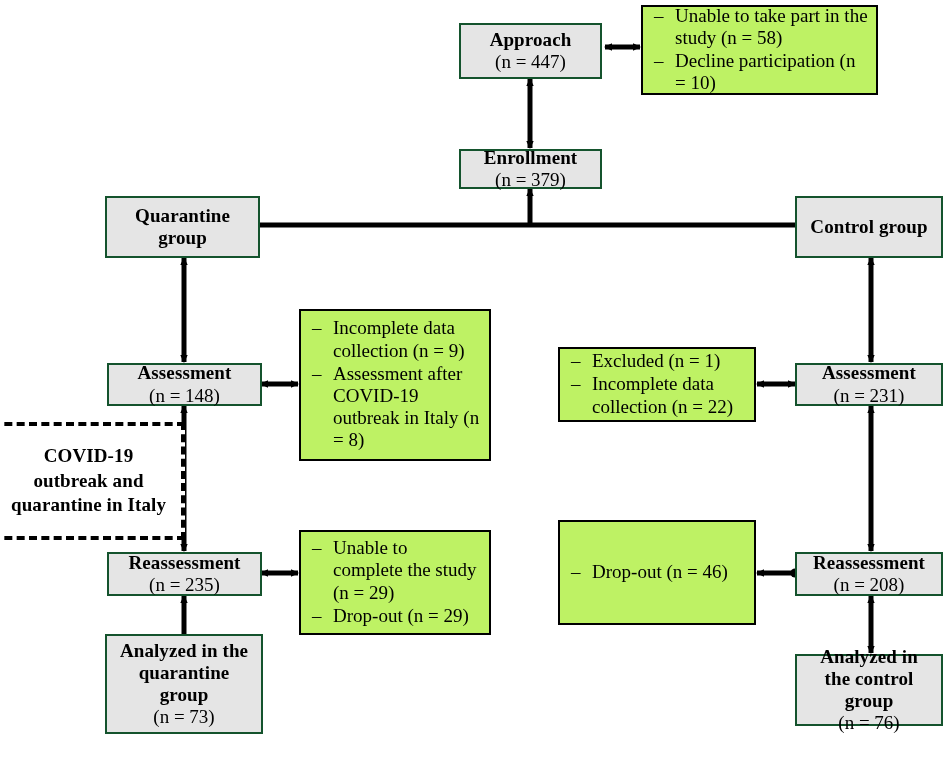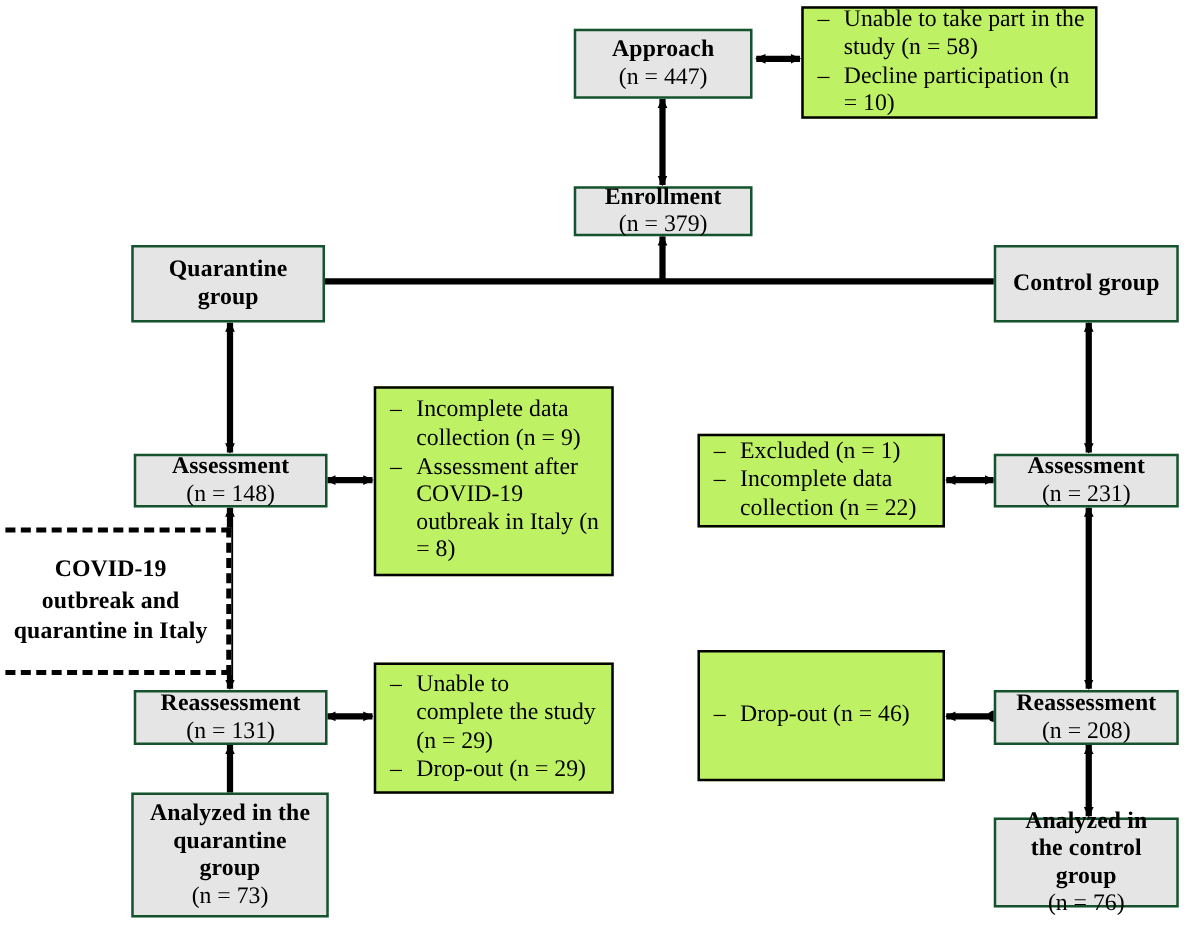--- a/index.html
+++ b/index.html
@@ -193,21 +193,21 @@
   </div>
 
   <div class="exbox" style="left:558px; top:520px; width:198px; height:105px;">
     <ul>
       <li>Drop-out (n = 46)</li>
     </ul>
   </div>
 
   <div class="node" style="left:107px; top:552px; width:155px; height:44px;">
     <div class="ttl">Reassessment</div>
-    <div class="cnt">(n = 131)</div>
+    <div class="cnt">(n = 235)</div>
   </div>
 
   <div class="node" style="left:795px; top:552px; width:148px; height:44px;">
     <div class="ttl">Reassessment</div>
     <div class="cnt">(n = 208)</div>
   </div>
 
   <div class="node" style="left:105px; top:634px; width:158px; height:100px;">
     <div class="ttl">Analyzed in the</div>
     <div class="ttl">quarantine</div>

